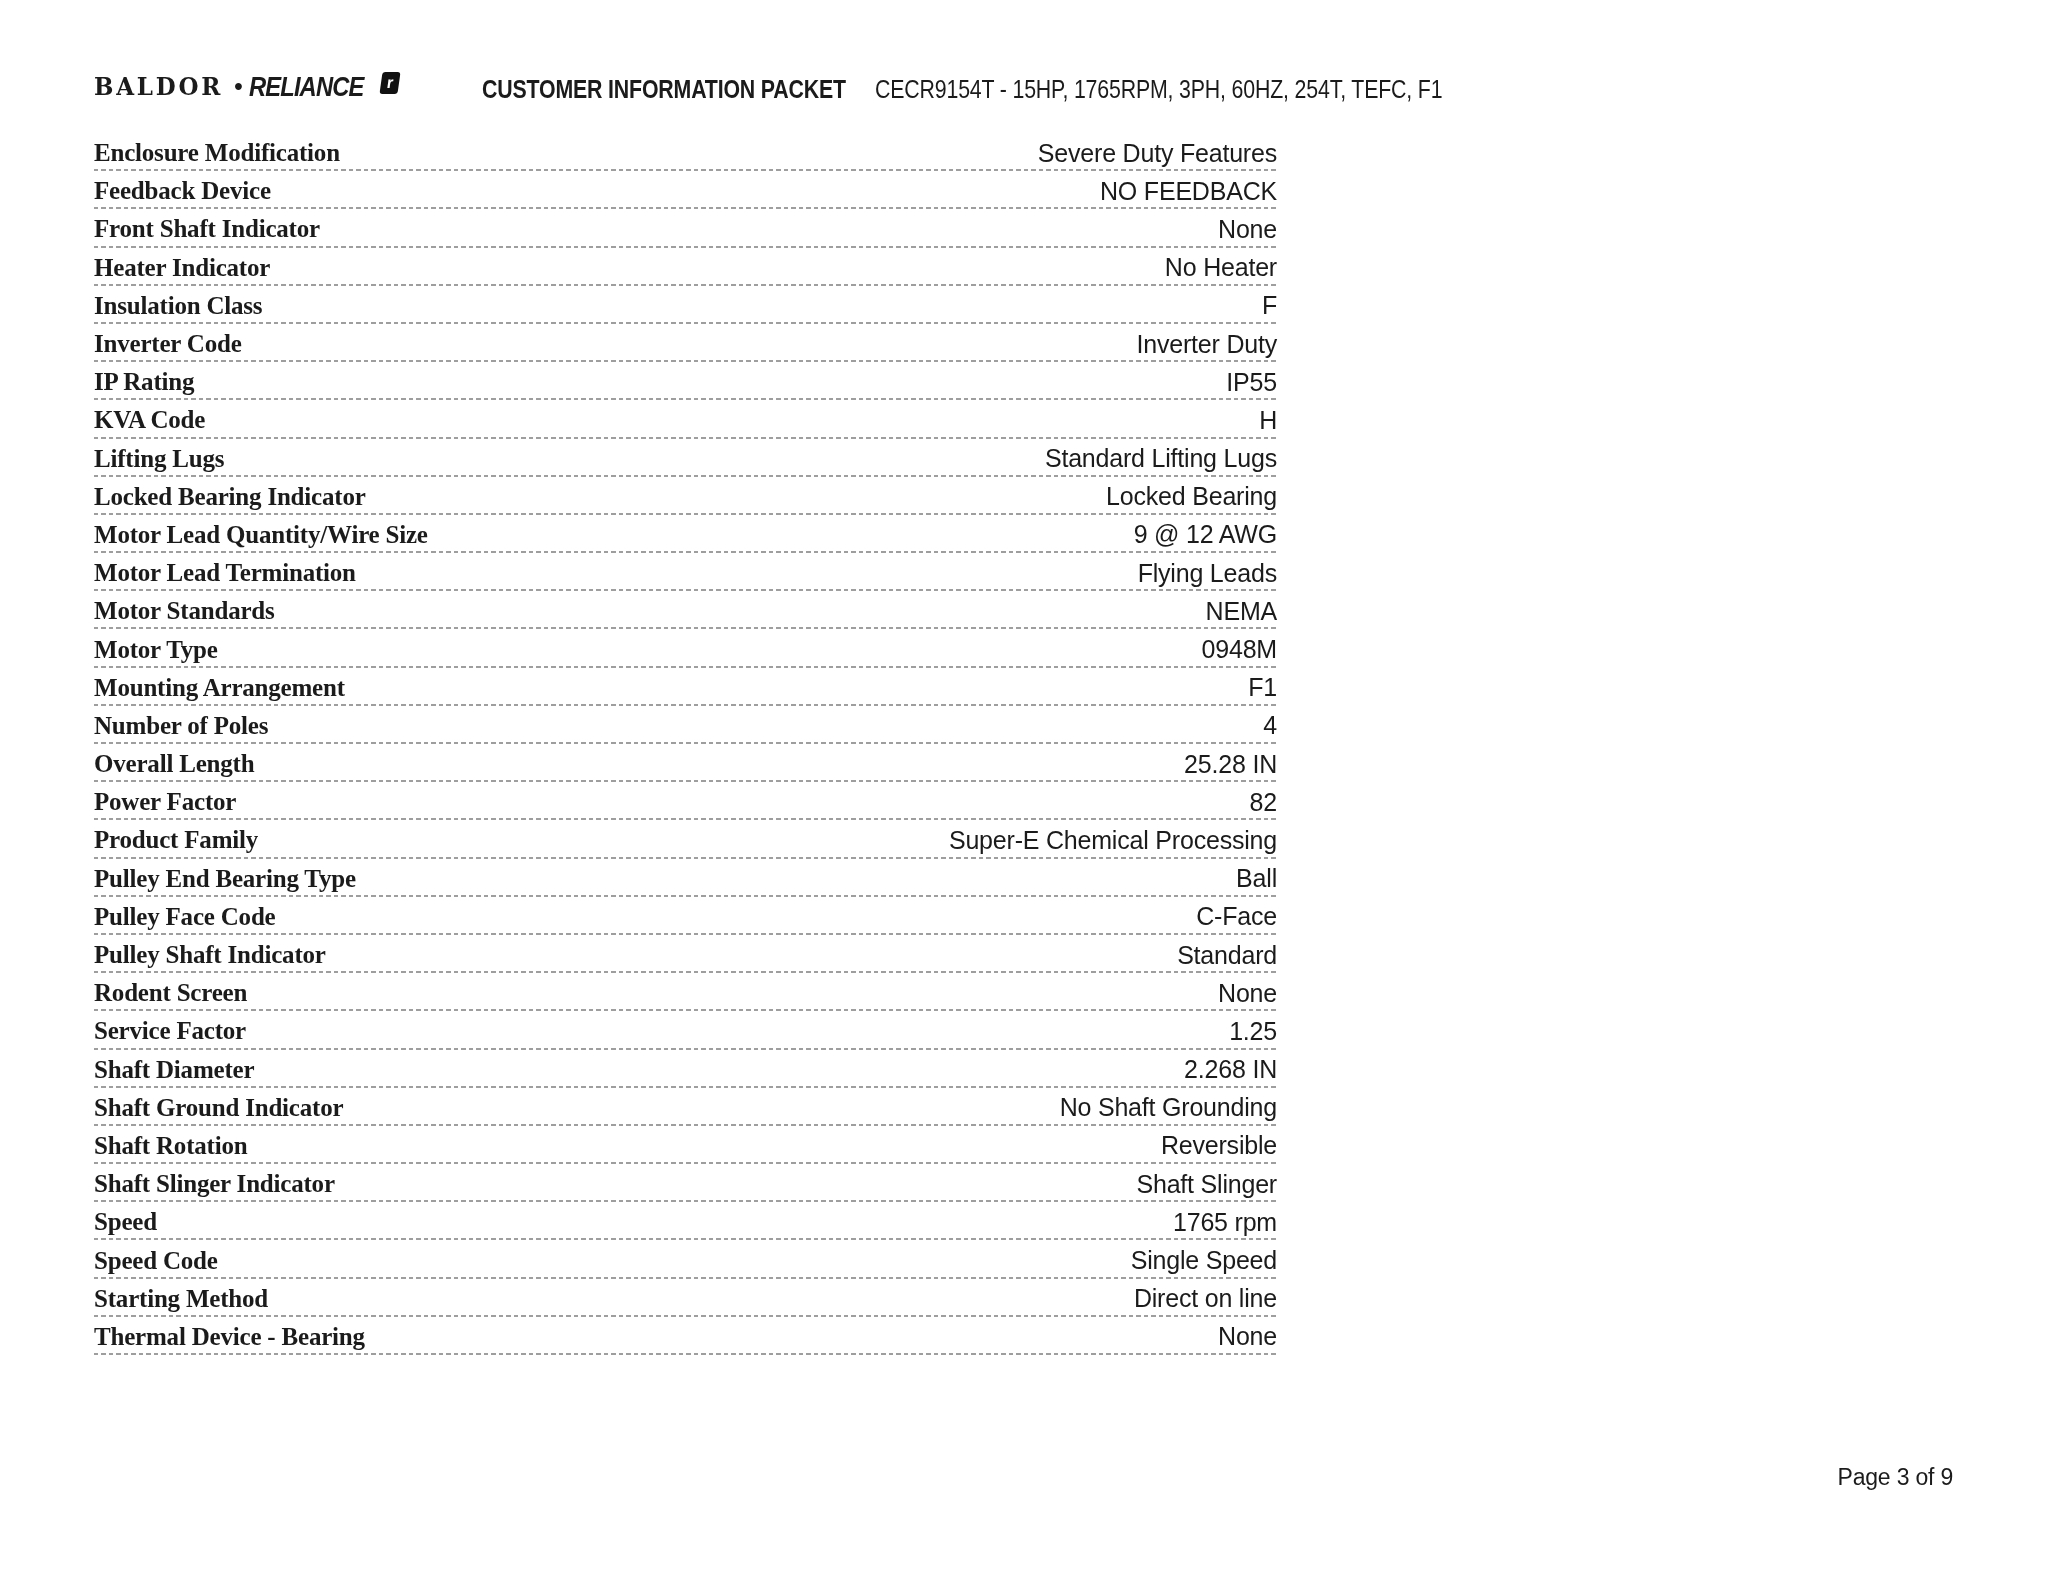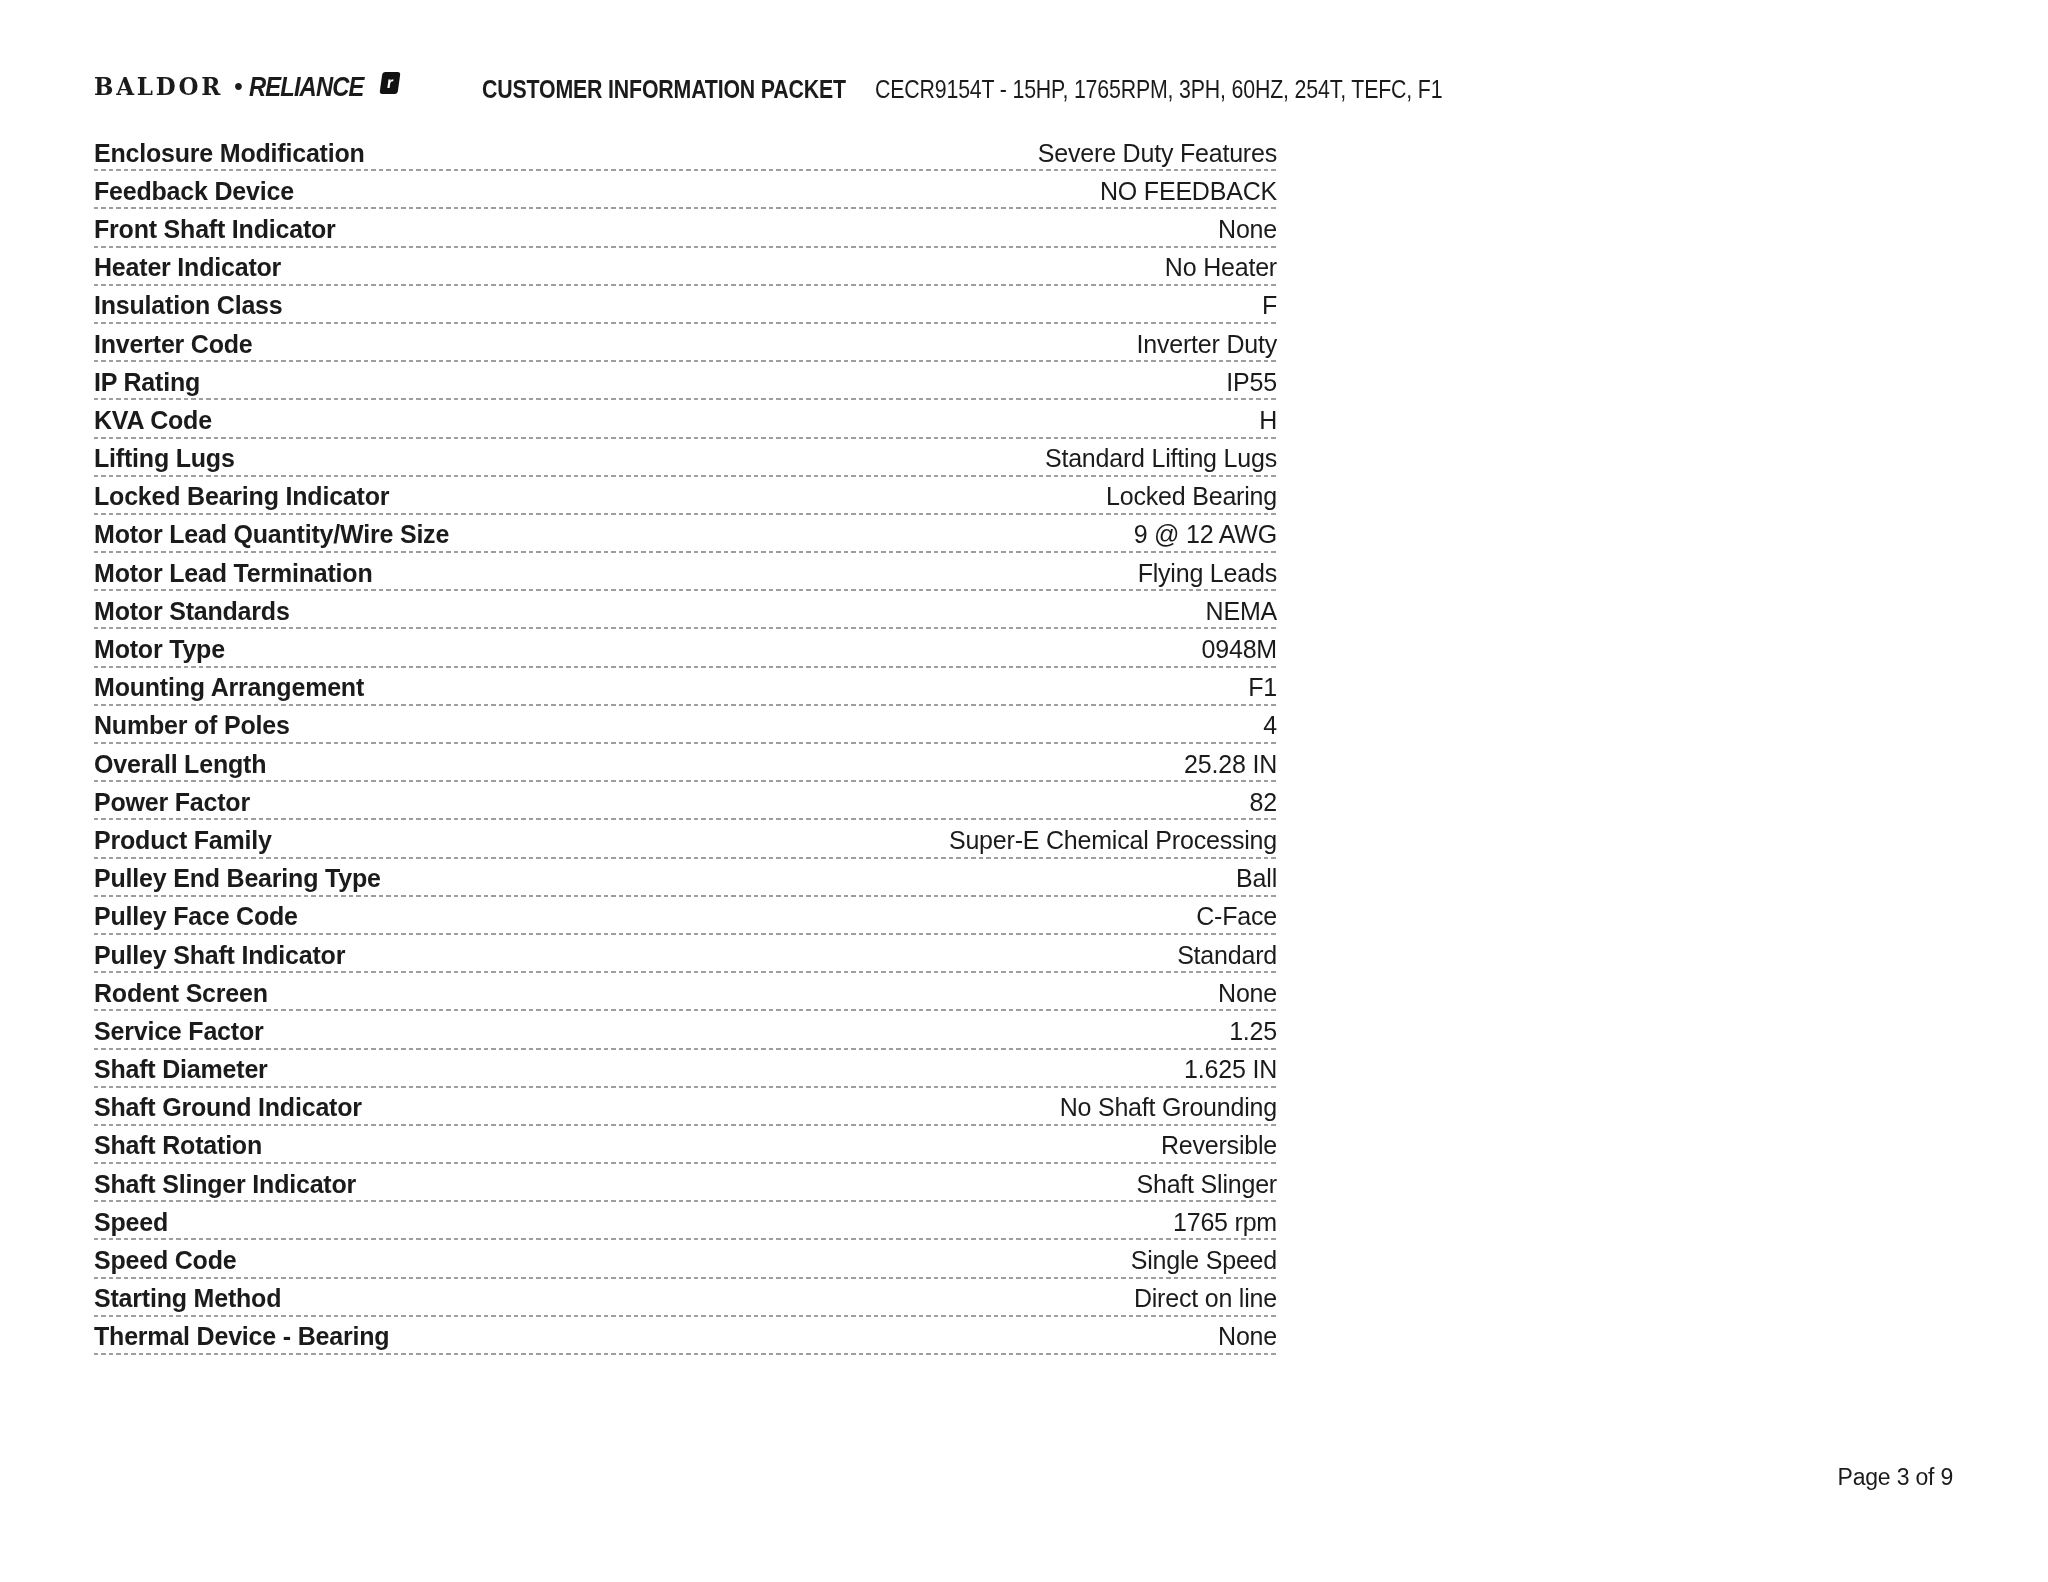--- a/index.html
+++ b/index.html
@@ -48,21 +48,21 @@
   }
   .spec-row{
     height:38.2px;box-sizing:border-box;position:relative;
     display:flex;justify-content:space-between;align-items:center;
   }
   .spec-row::after{
     content:"";position:absolute;left:0;right:0;bottom:1px;height:2px;
     background:repeating-linear-gradient(90deg,
       var(--sep-color) 0 4.5px, rgba(0,0,0,0) 4.5px 7.5px);
   }
-  .spec-label{font-weight:bold;font-size:25px;letter-spacing:-0.2px;}
+  .spec-label{font-weight:bold;font-size:25px;letter-spacing:-0.2px;font-family:Liberation Serif, serif;}
   .spec-value{font-size:25px;letter-spacing:-0.2px;text-align:center;}
   
   .page-indicator{
     position:absolute;right:95px;top:1464px;
     font-size:23px;letter-spacing:-0.2px;margin-left:12px;
   }
 </style>
 </head>
 <body>
 
@@ -195,21 +195,21 @@
     <span class="spec-value">None</span>
   </div>
 
   <div class="spec-row">
     <span class="spec-label">Service Factor</span>
     <span class="spec-value">1.25</span>
   </div>
 
   <div class="spec-row">
     <span class="spec-label">Shaft Diameter</span>
-    <span class="spec-value">1.625 IN</span>
+    <span class="spec-value">2.268 IN</span>
   </div>
 
   <div class="spec-row">
     <span class="spec-label">Shaft Ground Indicator</span>
     <span class="spec-value">No Shaft Grounding</span>
   </div>
 
   <div class="spec-row">
     <span class="spec-label">Shaft Rotation</span>
     <span class="spec-value">Reversible</span>

